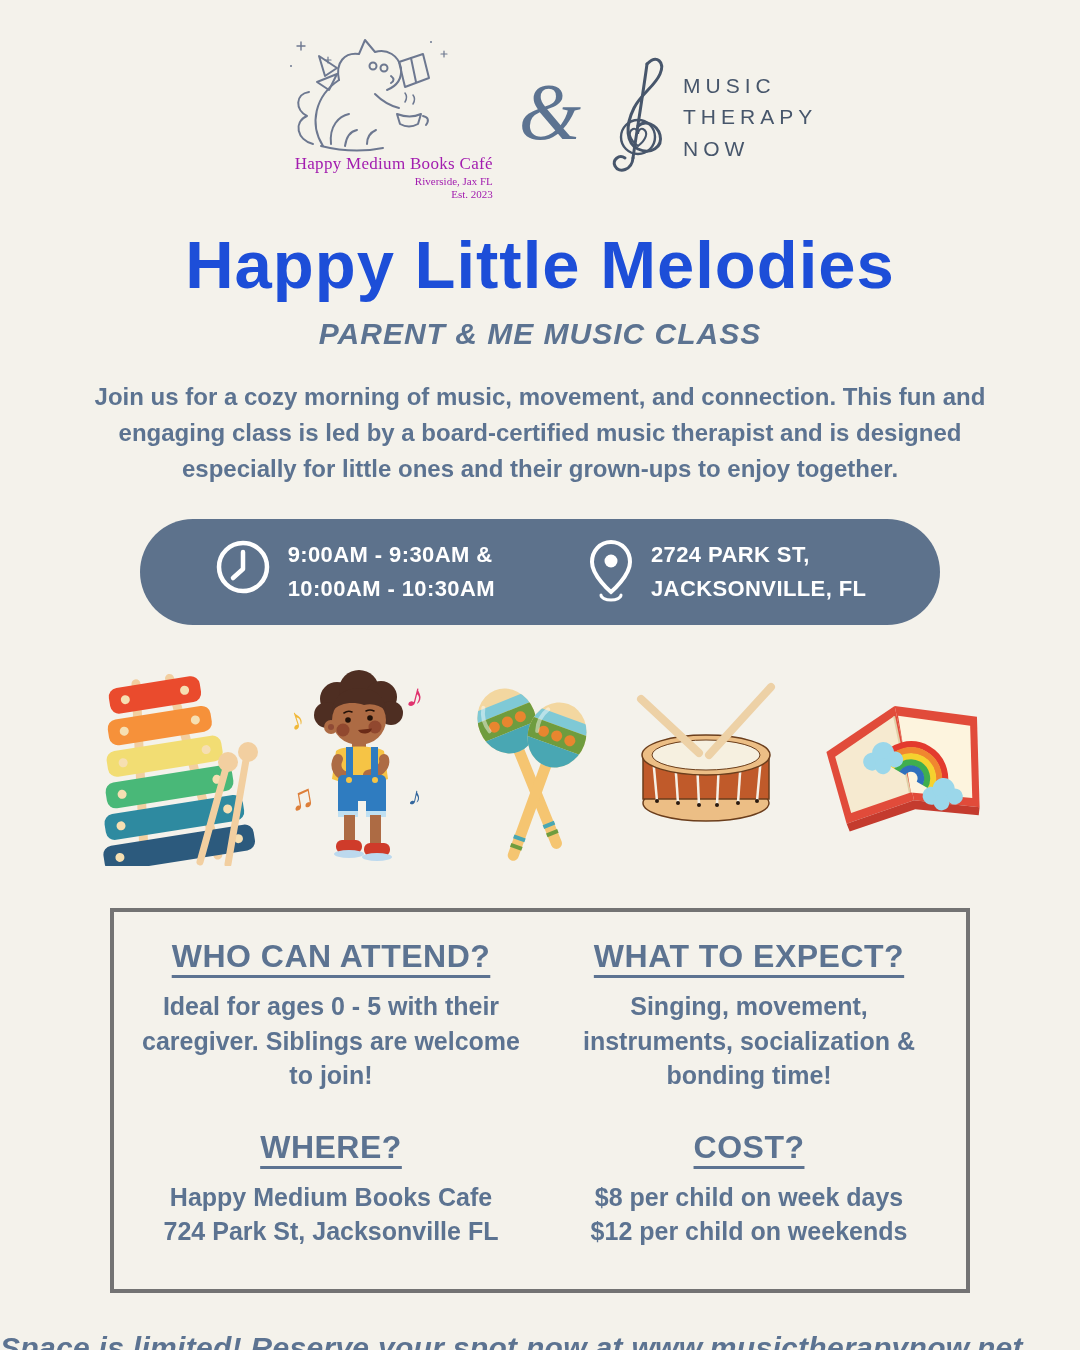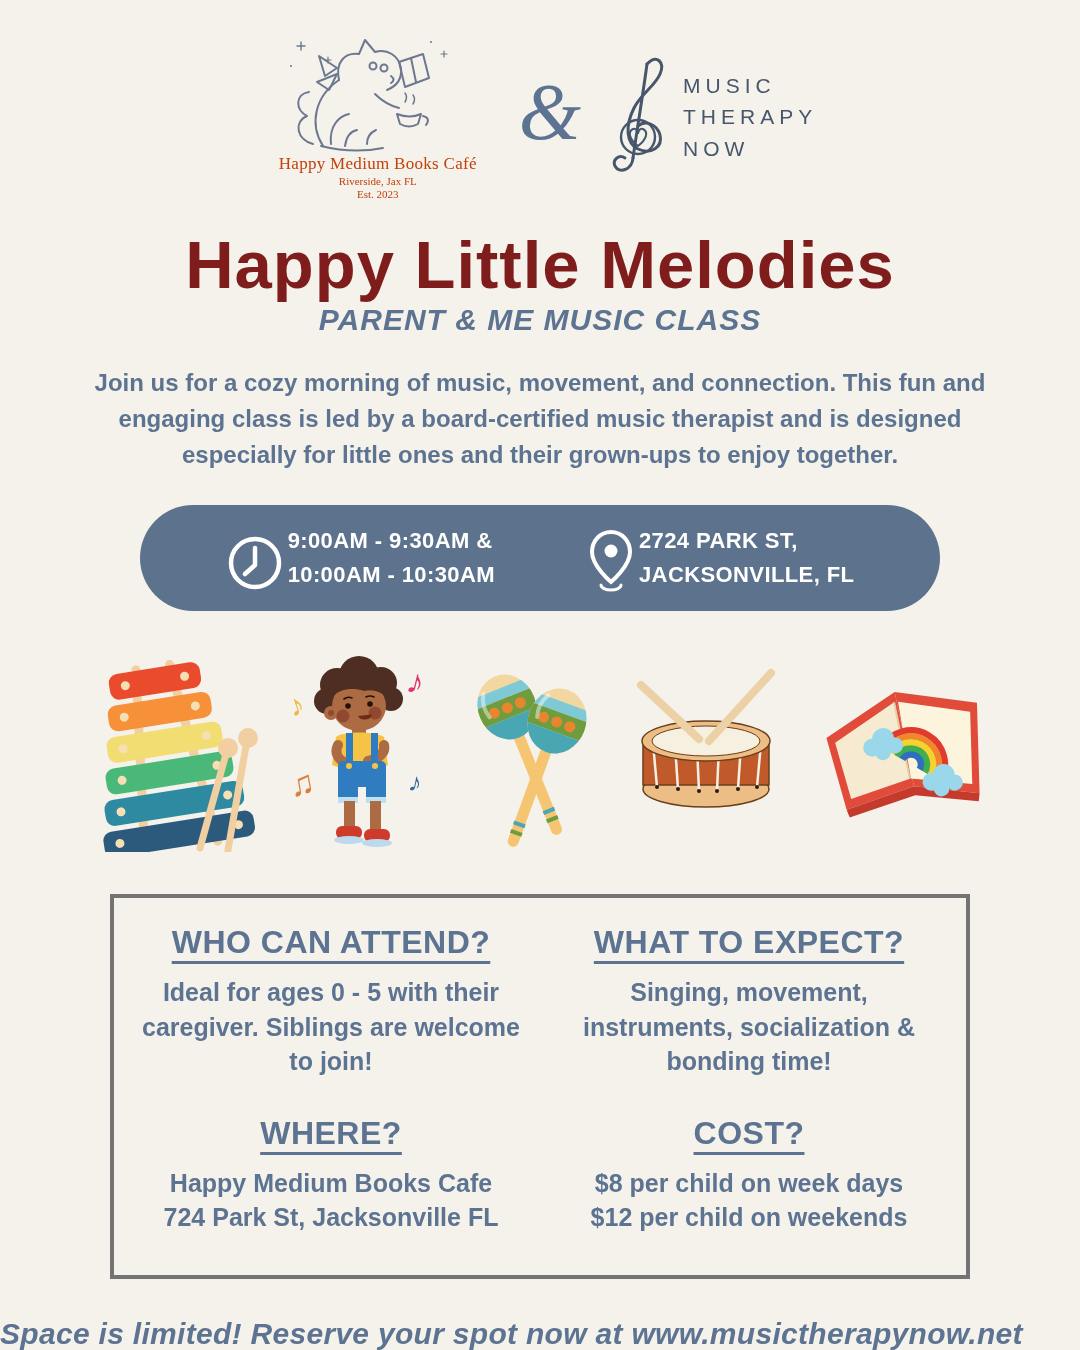--- a/index.html
+++ b/index.html
@@ -10,52 +10,52 @@
     color:#5c7391;
     -webkit-font-smoothing:antialiased;
   }
   .poster{position:relative;width:1080px;height:1350px;overflow:hidden;}
 
   
   .logo-row{
     display:flex;align-items:center;justify-content:center;
     margin-top:34px;gap:26px;
   }
-  .cafe-logo{width:230px;text-align:center;color:#c2410c;}
+  .cafe-logo{width:230px;text-align:right;color:#a21caf;}
   .cafe-logo svg{display:block;margin:0 auto;}
   .cafe-name{font-family:"Liberation Serif",serif;font-size:17px;margin-top:2px;letter-spacing:.3px;}
   .cafe-sub{font-family:"Liberation Serif",serif;font-size:11px;margin-top:1px;}
   .amp{
     font-family:"Liberation Serif",serif;font-style:italic;
     font-size:80px;line-height:1;color:#5c7391;padding-bottom:10px;
   }
   .mtn-logo{display:flex;align-items:center;gap:10px;}
   .mtn-text{color:#47566b;font-weight:400;font-size:21px;letter-spacing:5px;line-height:1.5;}
 
   
   .title{
     margin:26px 0 0;text-align:center;
-    font-size:67px;font-weight:800;letter-spacing:1px;color:#7f1d1d;
+    font-size:67px;font-weight:800;letter-spacing:1px;color:#1d4ed8;
   }
   .subtitle{
-    text-align:center;
+    margin-top:14px;text-align:center;
     font-size:30px;font-weight:800;font-style:italic;letter-spacing:1px;
   }
   .desc{
     width:940px;margin:28px auto 0;text-align:center;
     font-size:24px;font-weight:700;line-height:1.5;
   }
 
   
   .pill{
     width:800px;height:106px;margin:32px auto 0;
     background:#5d728c;border-radius:54px;
     display:flex;align-items:center;justify-content:center;gap:92px;
   }
-  .pill-item{display:flex;align-items:flex-end;gap:4px;}
+  .pill-item{display:flex;align-items:flex-start;gap:16px;}
   .pill-text{color:#ffffff;font-weight:700;font-size:22px;letter-spacing:.4px;line-height:1.55;}
   .pill-text span{display:block;}
 
   
   .illos{
     margin-top:38px;height:205px;
     display:flex;align-items:center;justify-content:center;gap:22px;
   }
 
   

